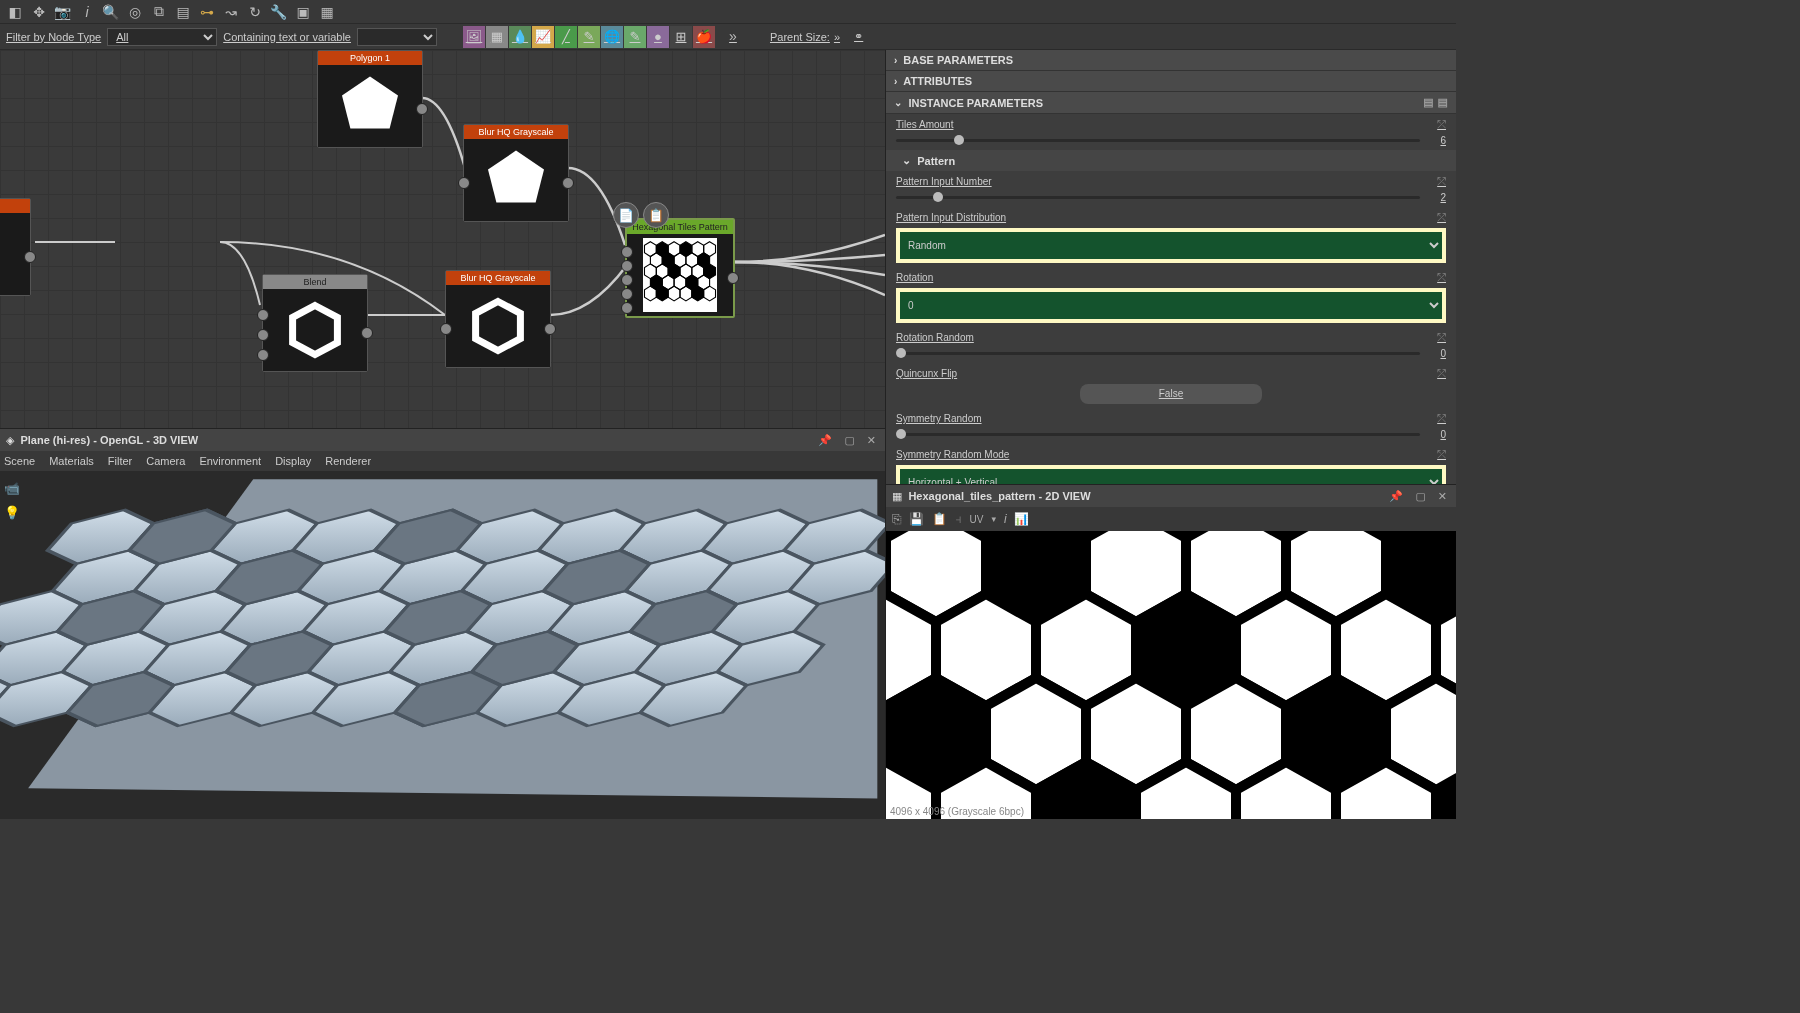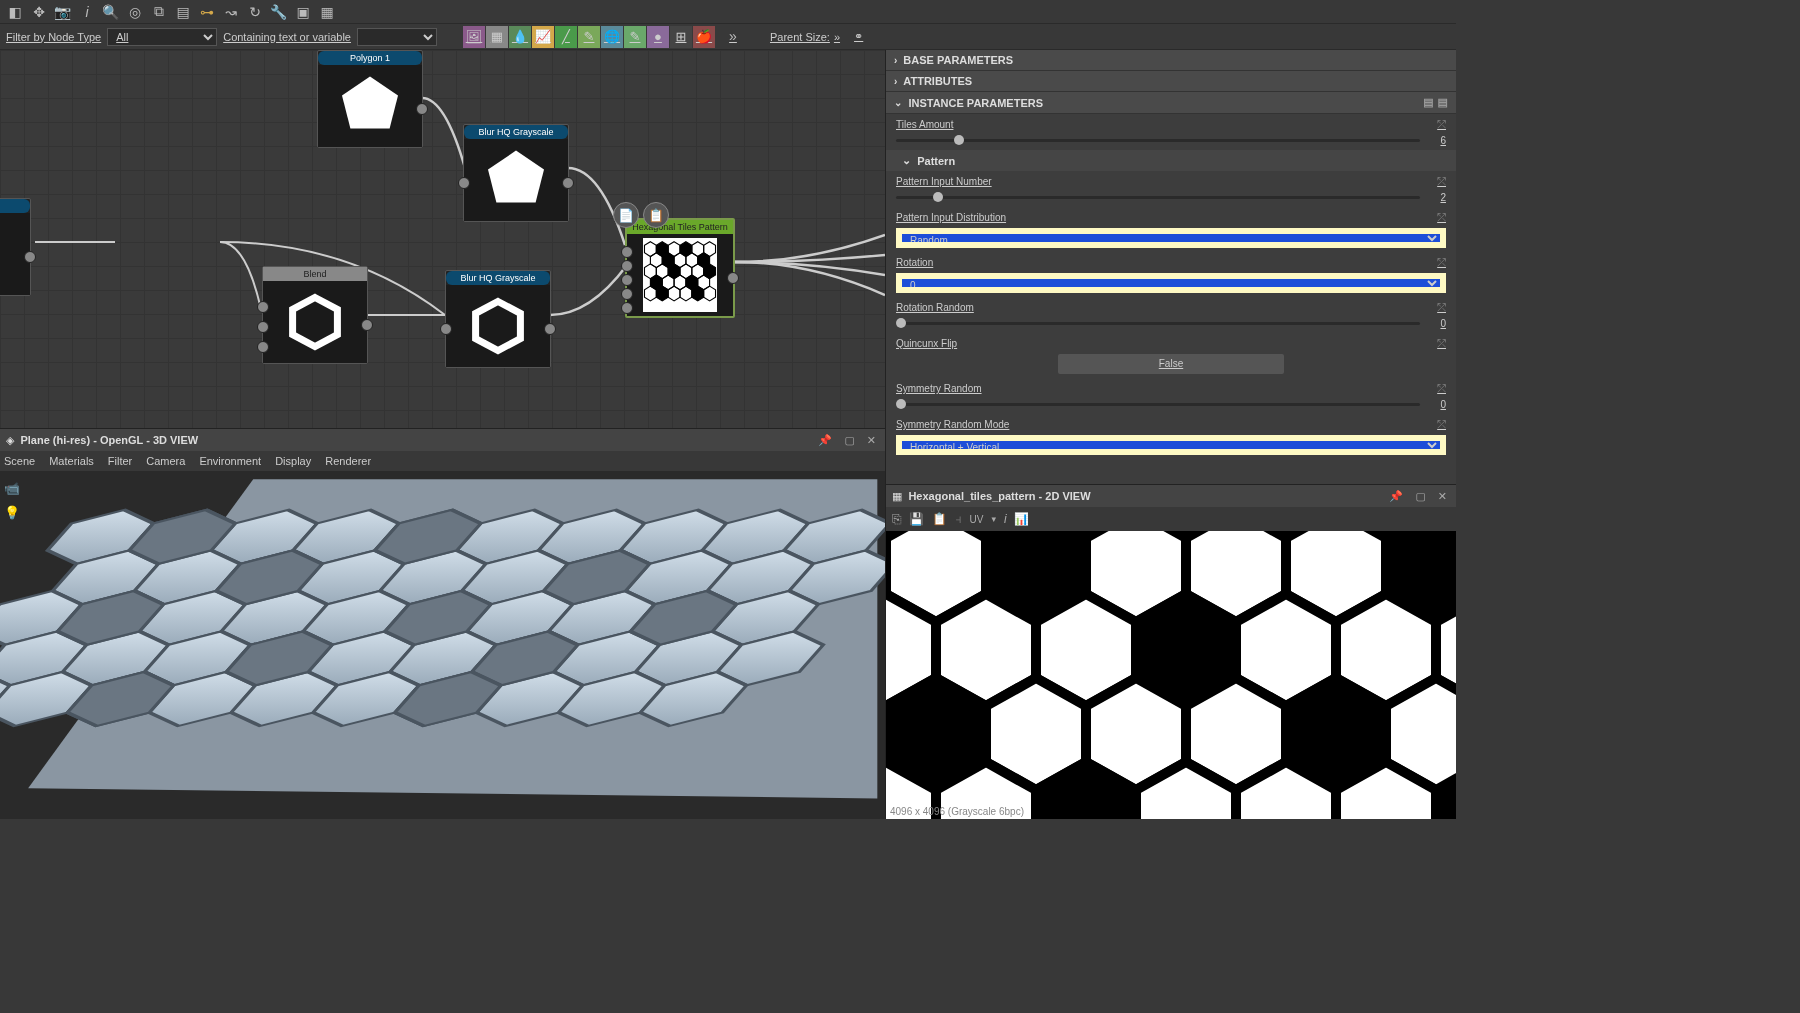--- a/index.html
+++ b/index.html
@@ -36,21 +36,21 @@
 .right-col { flex: 1; display: flex; flex-direction: column; border-left: 1px solid #222; }
 
 
 .graph-area { height: 383px; background: #3a3a3a; position: relative; overflow: hidden; background-image: linear-gradient(#333 1px, transparent 1px), linear-gradient(90deg, #333 1px, transparent 1px); background-size: 24px 24px; }
 .graph-svg { position: absolute; top: 0; left: 0; width: 100%; height: 100%; pointer-events: none; }
 
 
 .node { position: absolute; width: 106px; background: #222; border: 1px solid #555; border-radius: 2px; }
 .node.sel { border: 2px solid #7a9a4a; }
 .node-title { font-size: 9px; text-align: center; padding: 2px; color: #fff; white-space: nowrap; overflow: hidden; }
-.node-title.red { background: #0c4a6e; border-radius: 6px; }
+.node-title.red { background: #c2410c; }
 .node-title.blue { background: #3a5a8a; }
 .node-title.gray { background: #888; color: #222; }
 .node-title.green { background: #6aa82a; color: #222; }
 .node-body { height: 82px; display: flex; align-items: center; justify-content: center; background: #1a1a1a; position: relative; }
 .node-preview { width: 70px; height: 70px; }
 .port { width: 12px; height: 12px; background: #888; border: 1px solid #222; border-radius: 50%; position: absolute; }
 .port.l { left: -6px; }
 .port.r { right: -6px; }
 .hex-shape { fill: #fff; }
 .hex-outline { fill: none; stroke: #fff; stroke-width: 10; }
@@ -72,22 +72,22 @@
 .accordion .chev { font-size: 10px; }
 .accordion .header-icons { margin-left: auto; display: flex; gap: 4px; color: #999; }
 .sub-accordion { background: #454545; padding: 4px 16px; font-weight: bold; font-size: 11px; color: #ddd; display: flex; align-items: center; gap: 6px; cursor: pointer; }
 .param-row { padding: 4px 10px 4px 10px; text-decoration: underline; }
 .param-label { font-size: 10px; color: #ccc; display: flex; align-items: center; margin-bottom: 4px; }
 .param-label .pin { margin-left: auto; color: #888; font-size: 11px; cursor: pointer; }
 .param-control { display: flex; align-items: center; gap: 8px; }
 .slider-track { flex: 1; height: 3px; background: #2a2a2a; position: relative; border-radius: 2px; }
 .slider-thumb { width: 10px; height: 10px; background: #bbb; border-radius: 50%; position: absolute; top: -4px; transform: translateX(-50%); }
 .param-value { width: 18px; text-align: right; color: #ccc; font-size: 10px; }
-.param-select { width: 100%; background: #1d4ed8; border: 6px solid #fef9c3; color: #ccc; font-size: 10px; height: 20px; padding: 0 4px; }
-.param-toggle { width: 226px; height: 20px; background: #555; color: #ccc; text-align: center; line-height: 20px; font-size: 10px; margin: 0 auto; cursor: pointer; border-radius: 2px; }
+.param-select { width: 100%; background: #14532d; border: 4px solid #fef9c3; color: #ccc; font-size: 10px; height: 35px; padding: 0 4px; }
+.param-toggle { width: 182px; height: 20px; background: #555; color: #ccc; text-align: center; line-height: 20px; font-size: 10px; margin: 0 auto; cursor: pointer; border-radius: 8px; }
 
 
 .view2d-panel { height: 335px; background: #2d2d2d; display: flex; flex-direction: column; border-top: 1px solid #222; }
 .view2d-toolbar { height: 24px; background: #383838; display: flex; align-items: center; padding: 0 6px; gap: 8px; font-size: 12px; color: #aaa; }
 .view2d-toolbar > * { cursor: pointer; }
 .view2d-viewport { flex: 1; background: #000; position: relative; overflow: hidden; }
 .view2d-status { position: absolute; bottom: 2px; left: 4px; color: #888; font-size: 10px; }
 
 
 .hex-pattern-large { width: 100%; height: 100%; }
@@ -173,21 +173,21 @@
         <div class="node-title red">Polygon 1</div>
         <div class="node-body">
           <svg class="node-preview" viewBox="0 0 100 100">
               <polygon class="hex-shape" points="50,8 90,35 78,82 22,82 10,35"></polygon>
             </svg>
           <div class="port r" style="top:38px"></div>
         </div>
       </div>
 
 
-      <div class="node" style="left:262px; top:216px">
+      <div class="node" style="left:262px; top:224px">
         <div class="node-title gray">Blend</div>
         <div class="node-body">
           <svg class="node-preview" viewBox="0 0 100 100">
               <polygon class="hex-outline" points="50,15 82,32 82,68 50,85 18,68 18,32"></polygon>
             </svg>
           <div class="port l" style="top:20px"></div>
             <div class="port l" style="top:40px"></div>
             <div class="port l" style="top:60px"></div>
           <div class="port r" style="top:38px"></div>
         </div>

